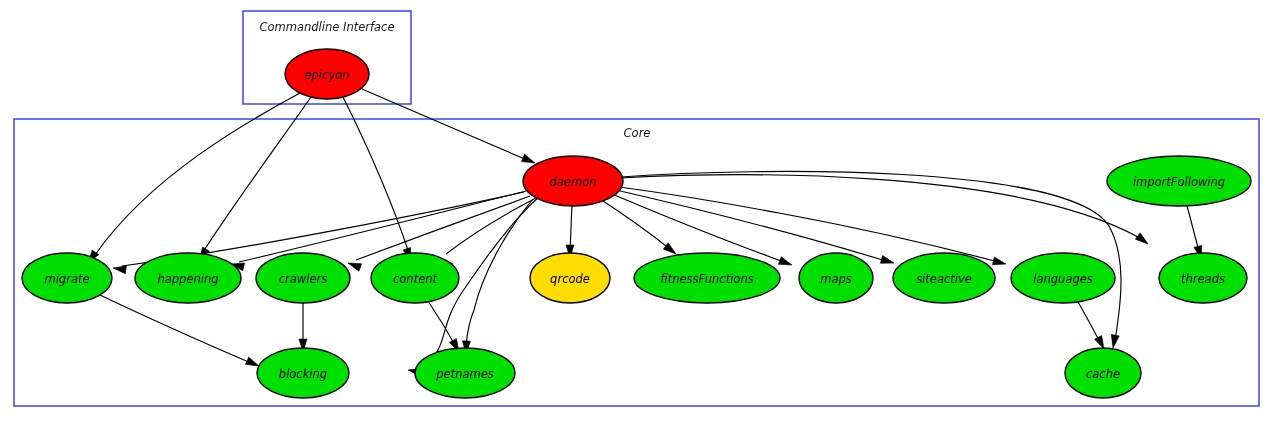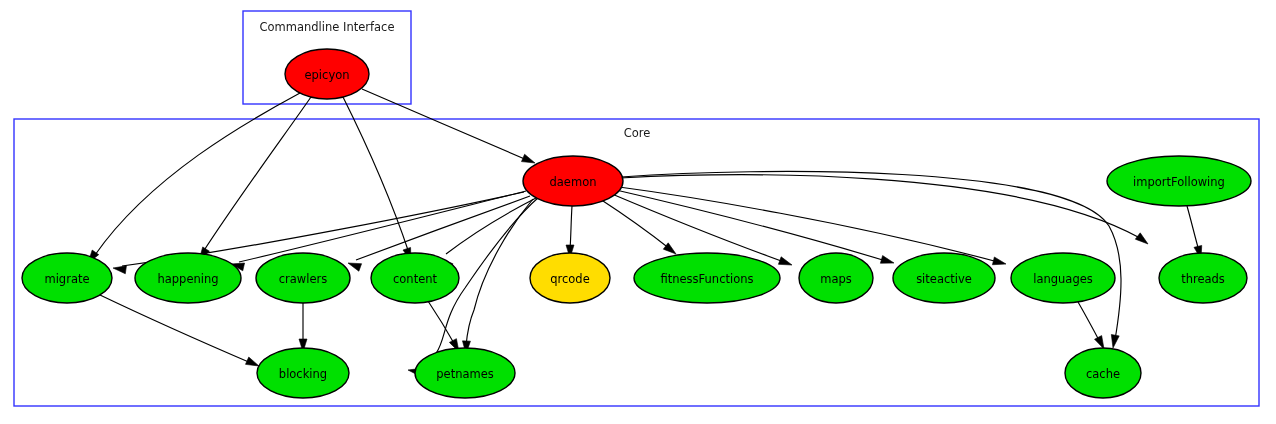--- a/index.html
+++ b/index.html
@@ -11,20 +11,21 @@
   body {
     width: 1276px;
     height: 424px;
     font-family: "DejaVu Sans", sans-serif;
     overflow: hidden;
   }
   #graph-root {
     position: relative;
     width: 1276px;
     height: 424px;
+    font-style: italic;
   }
   svg#graph-svg {
     position: absolute;
     top: 0;
     left: 0;
     width: 1276px;
     height: 424px;
     display: block;
   }
   .cluster-box {

